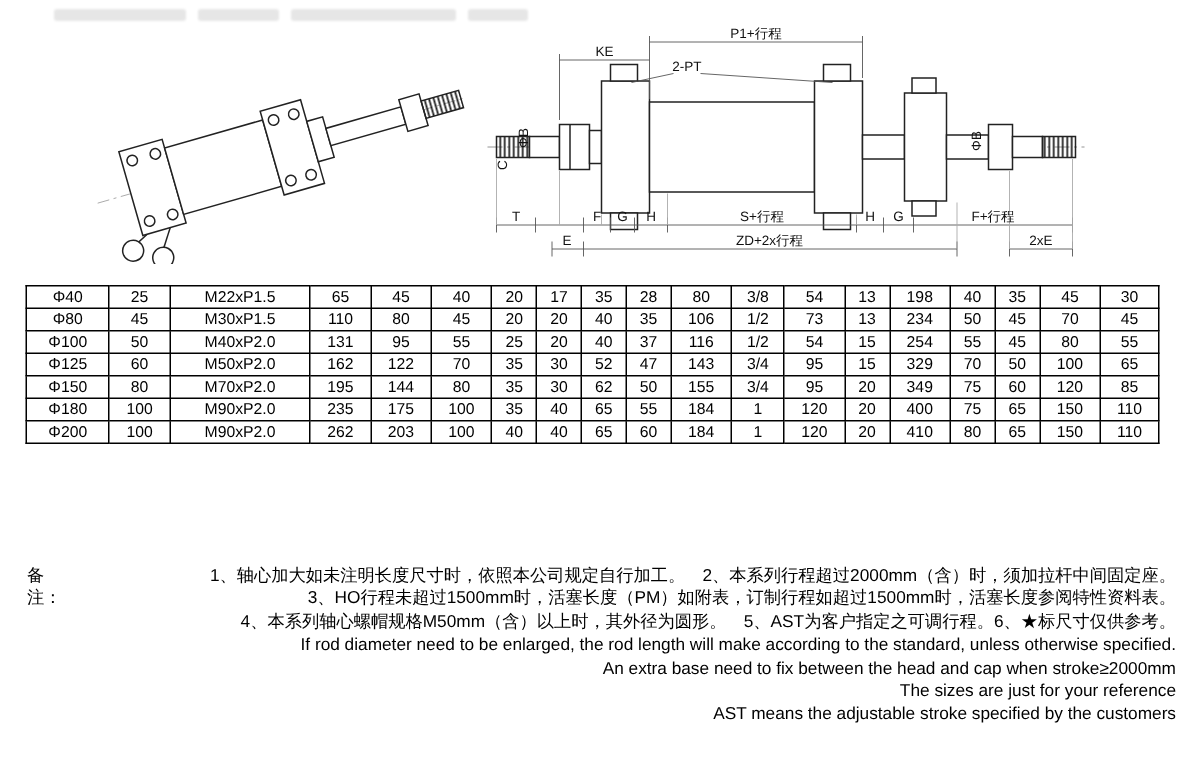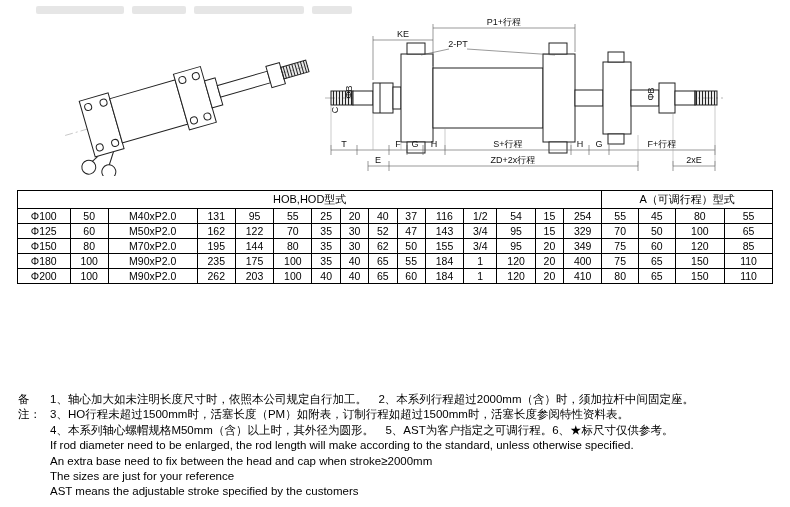--- a/index.html
+++ b/index.html
@@ -19,23 +19,23 @@
   table.spec {
     position:absolute; left:17px; top:190px; width:756px;
     border-collapse:collapse; font-size:10.5px;
   }
   table.spec th, table.spec td {
     border:1px solid #000; text-align:center; vertical-align:middle;
     padding:1px 2px; height:14.5px; font-weight:normal; white-space:nowrap;
   }
   table.spec thead tr.grp th { font-size:11px; }
 
-  .notes { position:absolute; left:18px; top:392px; width:766px; font-size:11.5px; line-height:15.4px; display:flex; }
+  .notes { position:absolute; left:18px; top:377px; width:766px; font-size:11.5px; line-height:15.4px; display:flex; }
   .notes-label { flex:0 0 32px; }
-  .notes-body  { flex:1; }
+  .notes-body  { flex:1;text-align:right; }
 </style>
 </head>
 <body>
 
 <div class="page">
 
   <div class="watermark">
     <span class="wm-bar" style="width:88px"></span>
     <span class="wm-bar" style="width:54px"></span>
     <span class="wm-bar" style="width:110px"></span>
@@ -159,26 +159,64 @@
       <text x="276" y="131">G</text>
       <text x="339" y="131">F+行程</text>
       <text x="55" y="147">E</text>
       <text x="190" y="147">ZD+2x行程</text>
       <text x="371" y="147">2xE</text>
     </g>
   </svg>
 
   <table class="spec" id="spec-table">
       <thead>
-        <tr class="grp">
-          <th colspan="15">HOB,HOD型式</th>
-          <th colspan="4">A（可调行程）型式</th>
-        </tr>
       </thead>
       <tbody>
+        <tr>
+          <td>Φ40</td>
+          <td>25</td>
+          <td>M22xP1.5</td>
+          <td>65</td>
+          <td>45</td>
+          <td>40</td>
+          <td>20</td>
+          <td>17</td>
+          <td>35</td>
+          <td>28</td>
+          <td>80</td>
+          <td>3/8</td>
+          <td>54</td>
+          <td>13</td>
+          <td>198</td>
+          <td>40</td>
+          <td>35</td>
+          <td>45</td>
+          <td>30</td>
+        </tr>
+        <tr>
+          <td>Φ80</td>
+          <td>45</td>
+          <td>M30xP1.5</td>
+          <td>110</td>
+          <td>80</td>
+          <td>45</td>
+          <td>20</td>
+          <td>20</td>
+          <td>40</td>
+          <td>35</td>
+          <td>106</td>
+          <td>1/2</td>
+          <td>73</td>
+          <td>13</td>
+          <td>234</td>
+          <td>50</td>
+          <td>45</td>
+          <td>70</td>
+          <td>45</td>
+        </tr>
         <tr>
           <td>Φ100</td>
           <td>50</td>
           <td>M40xP2.0</td>
           <td>131</td>
           <td>95</td>
           <td>55</td>
           <td>25</td>
           <td>20</td>
           <td>40</td>

